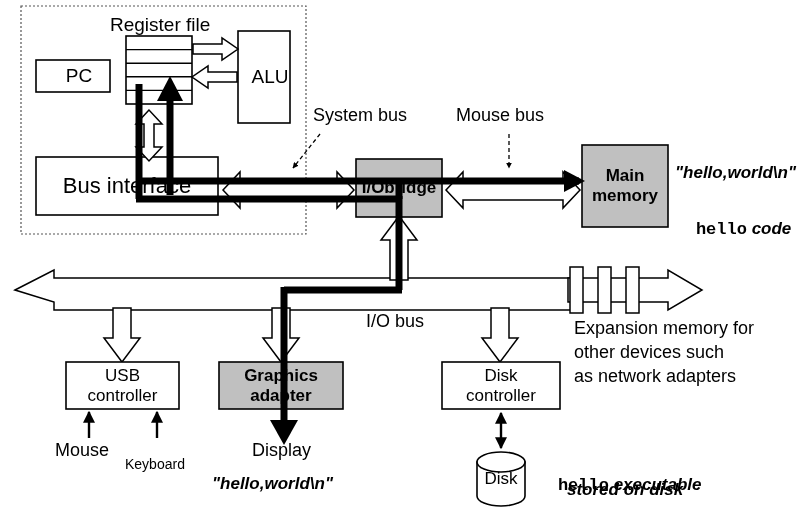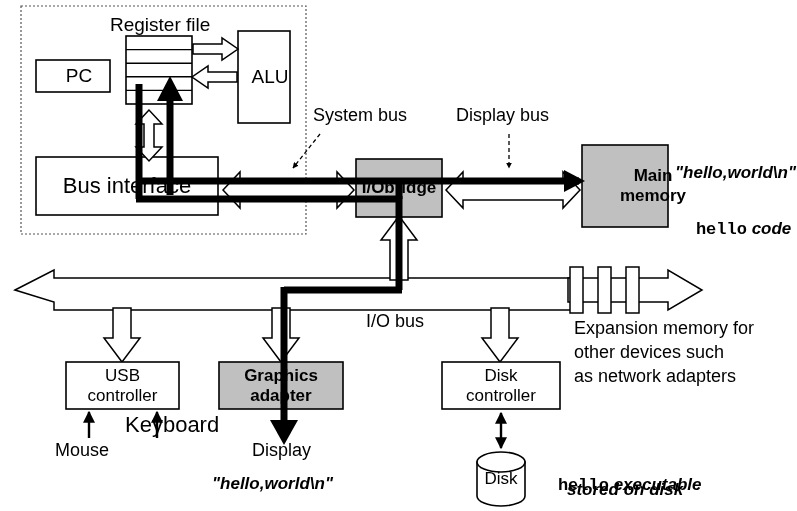--- a/index.html
+++ b/index.html
@@ -147,30 +147,30 @@
   <div class="lbl" style="left:98px; top:14px; font-size:19px;">Register file</div>
 
   <div class="boxlabel" style="left:24px; top:60px; width:86px; height:32px; font-size:19px;">PC</div>
 
   <div class="boxlabel" style="left:232px; top:31px; width:52px; height:92px; font-size:19px;">ALU</div>
 
   <div class="boxlabel" style="left:24px; top:157px; width:182px; height:58px; font-size:22px;">Bus interface</div>
 
   <div class="lbl" style="left:301px; top:105px; font-size:18px;">System bus</div>
 
-  <div class="lbl" style="left:444px; top:105px; font-size:18px;">Display bus</div>
+  <div class="lbl" style="left:444px; top:105px; font-size:18px;">Mouse bus</div>
 
   <div class="lbl" style="left:354px; top:311px; font-size:18px;">I/O bus</div>
 
   <div class="boxlabel" style="left:344px; top:159px; width:86px; height:58px; font-size:17px; font-weight:bold; flex-direction:row;">
     <span>I/O</span>
     <span>bridge</span>
   </div>
 
-  <div class="boxlabel" style="left:570px; top:145px; width:86px; height:82px; font-size:17px; font-weight:bold; flex-direction:column;padding-left:28px;">
+  <div class="boxlabel" style="left:570px; top:145px; width:86px; height:82px; font-size:17px; font-weight:bold; flex-direction:column;">
     <span>Main</span>
     <span>memory</span>
   </div>
 
   <div class="lbl bi" style="left:663px; top:163px; font-size:17px;">"hello,world\n"</div>
 
   <div class="lbl" style="left:665px; top:199px; font-size:17px;">
     <span class="mono" style="font-weight:bold;">hello</span><span class="bi"> code</span>
   </div>
 
@@ -183,21 +183,21 @@
     <span>Graphics</span>
     <span>adapter</span>
   </div>
 
   <div class="boxlabel" style="left:430px; top:362px; width:118px; height:47px; font-size:17px; flex-direction:column;">
     <span>Disk</span>
     <span>controller</span>
   </div>
 
   <div class="lbl" style="left:43px; top:440px; font-size:18px;">Mouse</div>
-  <div class="lbl" style="left:113px; top:412px; font-size:22px;">Keyboard</div>
+  <div class="lbl" style="left:113px; top:456px; font-size:14px;">Keyboard</div>
 
   <div class="lbl" style="left:240px; top:440px; font-size:18px;">Display</div>
   <div class="lbl bi" style="left:200px; top:474px; font-size:17px;">"hello,world\n"</div>
 
   <div class="boxlabel" style="left:465px; top:458px; width:48px; height:42px; font-size:17px;">Disk</div>
 
   <div class="lbl" style="left:527px; top:455px; font-size:17px;">
     <span class="mono" style="font-weight:bold;">hello</span><span class="bi"> executable</span>
   </div>
   <div class="lbl bi" style="left:555px; top:480px; font-size:17px;">stored on disk</div>

